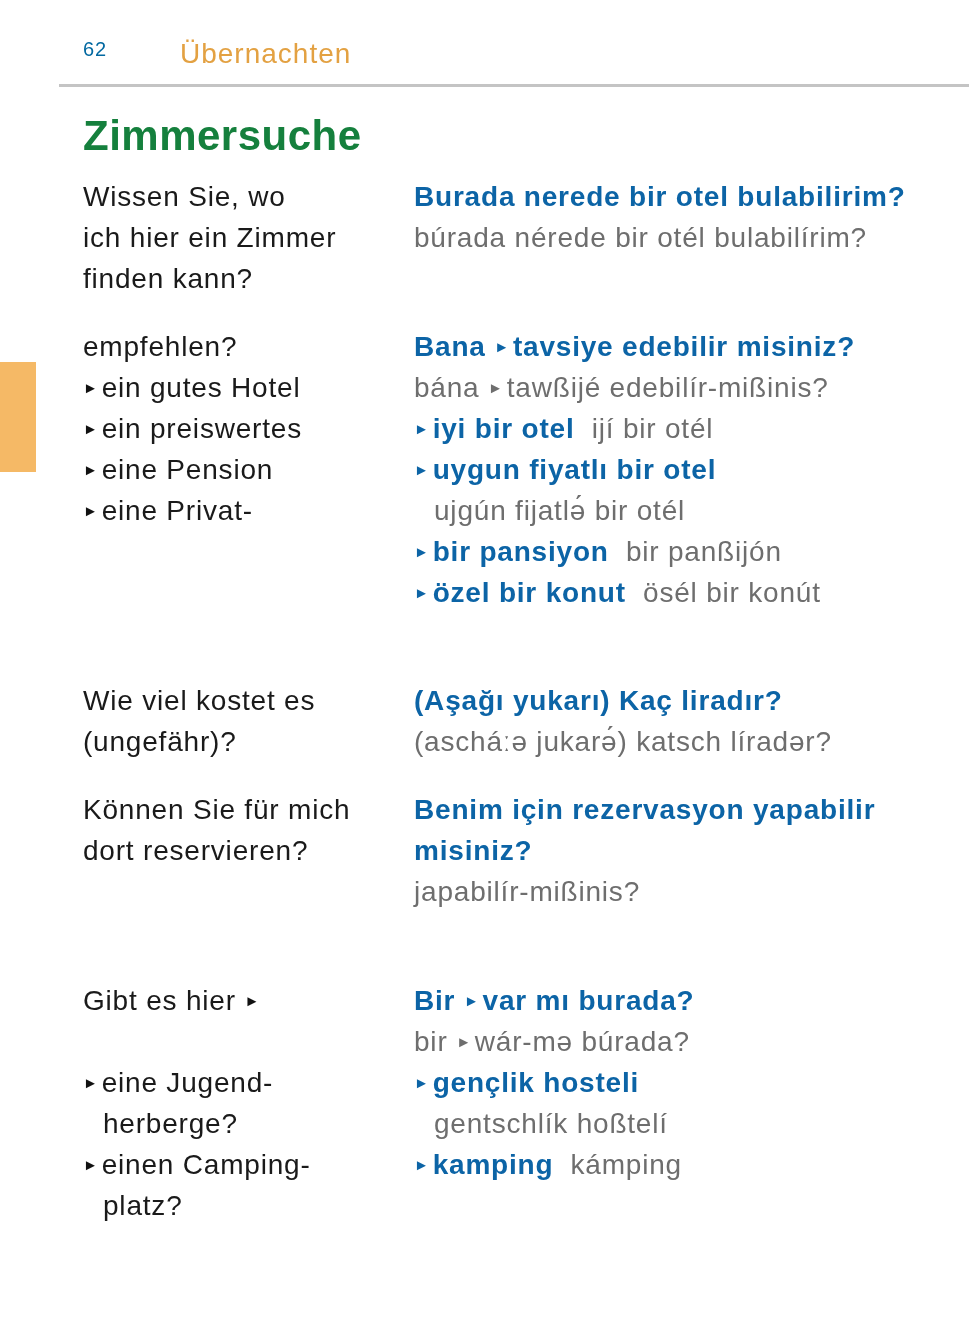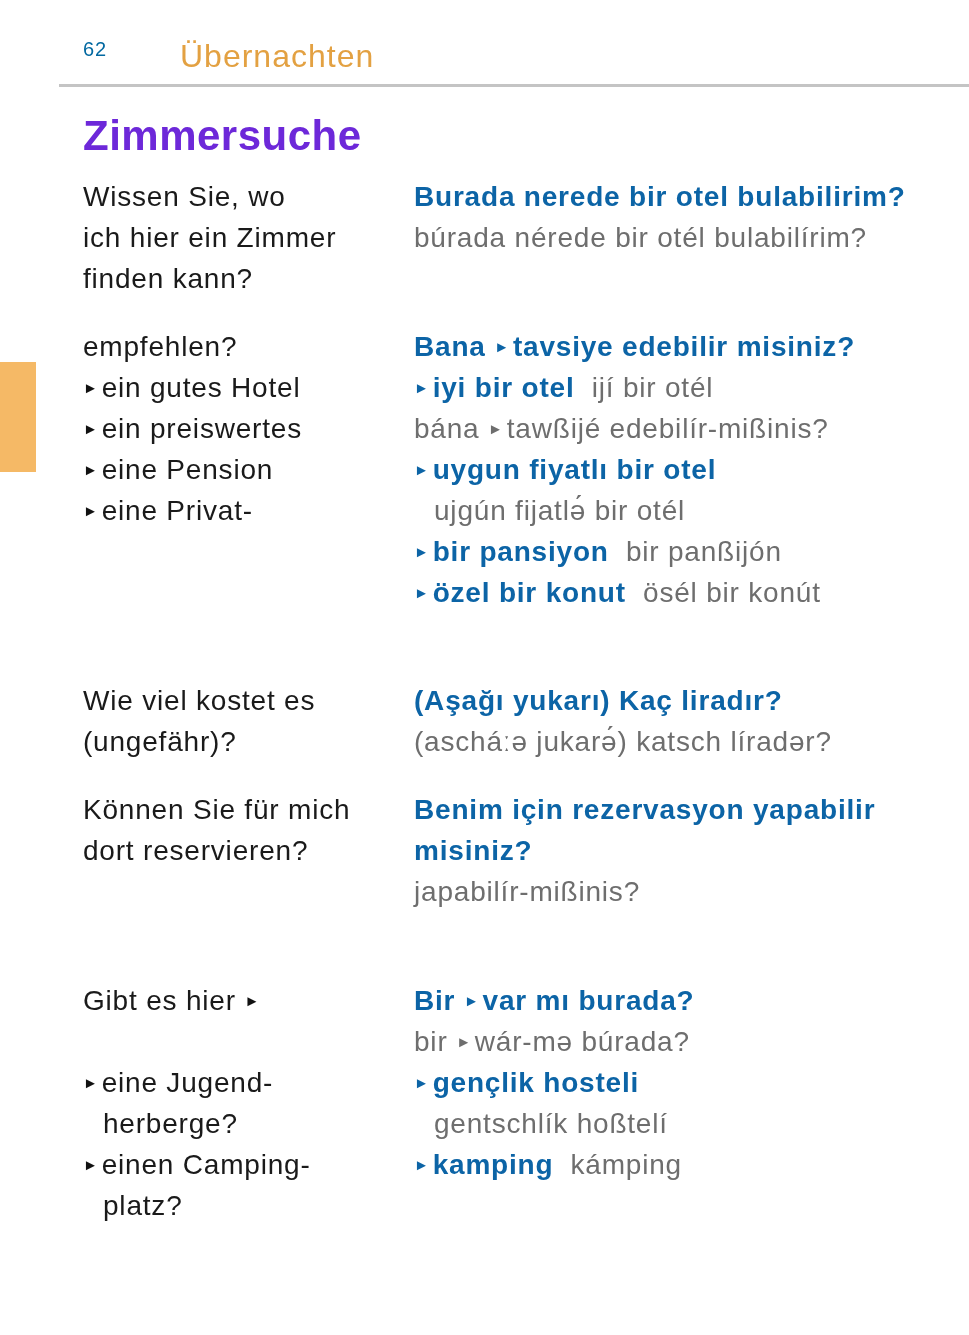--- a/index.html
+++ b/index.html
@@ -3,23 +3,23 @@
 <meta charset="utf-8">
 <style>
   html, body { margin: 0; padding: 0; background: #ffffff; }
   body {
     width: 969px; height: 1335px; position: relative; overflow: hidden;
     font-family: "Liberation Sans", "DejaVu Sans", sans-serif;
     color: #1a1a1a;
   }
   .header { position: absolute; left: 83px; top: 38px; height: 40px; }
   .page-num { position: absolute; left: 0; top: 0; font-size: 20px; color: #0369a1; letter-spacing: 1px; }
-  .chapter { position: absolute; left: 97px; top: 0; font-size: 32px; color: #e3a142; letter-spacing: 1px; white-space: nowrap; }
+  .chapter { position: absolute; left: 97px; top: 0; font-size: 28px; color: #e3a142; letter-spacing: 1px; white-space: nowrap; }
   .rule { position: absolute; left: 59px; top: 84px; width: 910px; height: 3px; background: #c4c4c4; }
-  .title { position: absolute; left: 83px; top: 112px; font-size: 42px; font-weight: bold; color: #6d28d9; letter-spacing: 0.5px; }
+  .title { position: absolute; left: 83px; top: 112px; font-size: 42px; font-weight: bold; color: #15803d; letter-spacing: 0.5px; }
   .side-tab { position: absolute; left: 0; top: 362px; width: 36px; height: 110px; background: #f5b966; }
   .de { position: absolute; left: 83px; width: 300px; font-size: 28px; line-height: 41px; color: #1a1a1a; letter-spacing: 0.8px; }
   .tr { position: absolute; left: 414px; width: 540px; font-size: 28px; line-height: 41px; letter-spacing: 0.8px; }
   .line { display: block; white-space: nowrap; }
   .tk { color: #0c64a6; font-weight: bold; }
   .pr { color: #6e6e6e; }
   .ind { padding-left: 20px; }
   .arrow { font-size: 15px; vertical-align: 4px; margin-right: 3px; }
   .tk .arrow { color: #0c64a6; }
   .pr .arrow { color: #6e6e6e; }
@@ -52,22 +52,22 @@
 <div>
   <div class="de" style="top:326px">
     <span class="line">empfehlen?</span>
     <span class="line"><span class="arrow">►</span><span>ein gutes Hotel</span></span>
     <span class="line"><span class="arrow">►</span><span>ein preiswertes</span></span>
     <span class="line"><span class="arrow">►</span><span>eine Pension</span></span>
     <span class="line"><span class="arrow">►</span><span>eine Privat-</span></span>
   </div>
   <div class="tr" style="top:326px">
     <span class="line tk"><span>Bana</span> <span class="arrow">►</span><span>tavsiye edebilir misiniz?</span></span>
+    <span class="line pr"><span>bána</span> <span class="arrow">►</span><span>tawßijé edebilír-mißinis?</span></span>
     <span class="line"><span class="tk"><span class="arrow">►</span><span>iyi bir otel</span></span>&nbsp;&nbsp;<span class="pr">ijí bir otél</span></span>
-    <span class="line pr"><span>bána</span> <span class="arrow">►</span><span>tawßijé edebilír-mißinis?</span></span>
     <span class="line tk"><span class="arrow">►</span><span>uygun fiyatlı bir otel</span></span>
     <span class="line pr ind">ujgún fijatlə́ bir otél</span>
     <span class="line"><span class="tk"><span class="arrow">►</span><span>bir pansiyon</span></span>&nbsp;&nbsp;<span class="pr">bir panßijón</span></span>
     <span class="line"><span class="tk"><span class="arrow">►</span><span>özel bir konut</span></span>&nbsp;&nbsp;<span class="pr">ösél bir konút</span></span>
   </div>
 </div>
 
 <div>
   <div class="de" style="top:680px">
     <span class="line">Wie viel kostet es</span>

